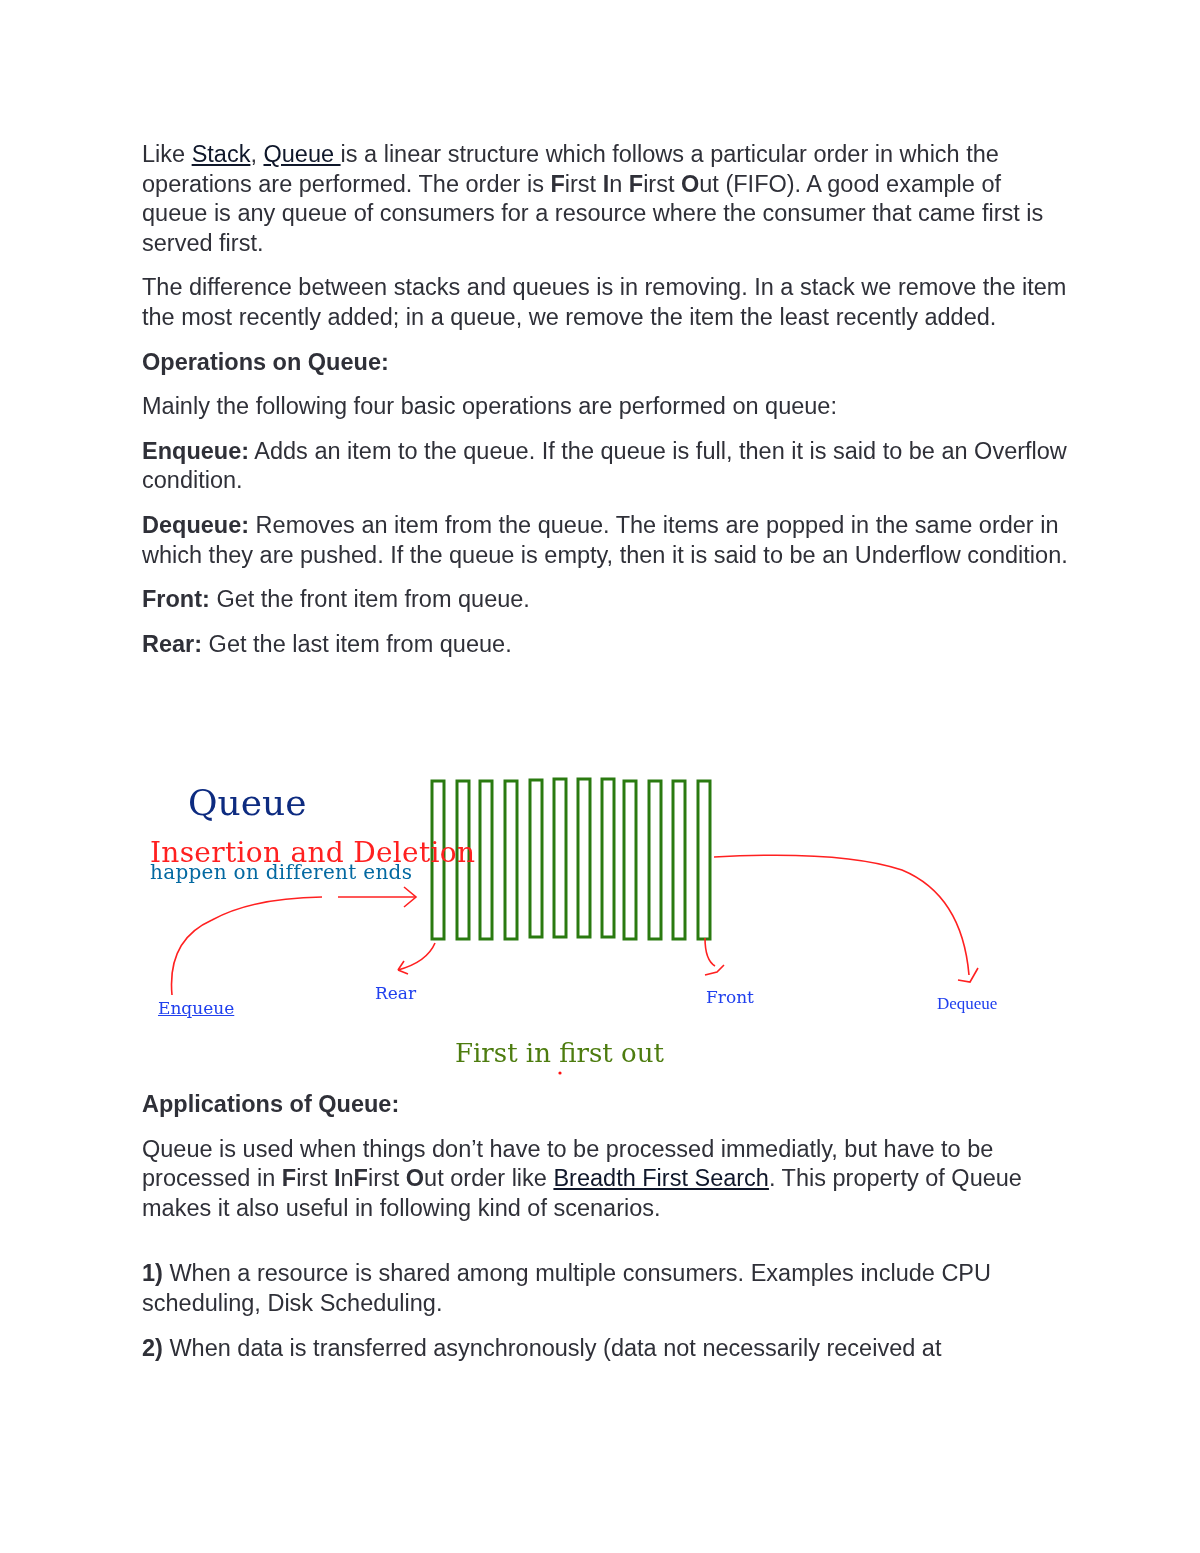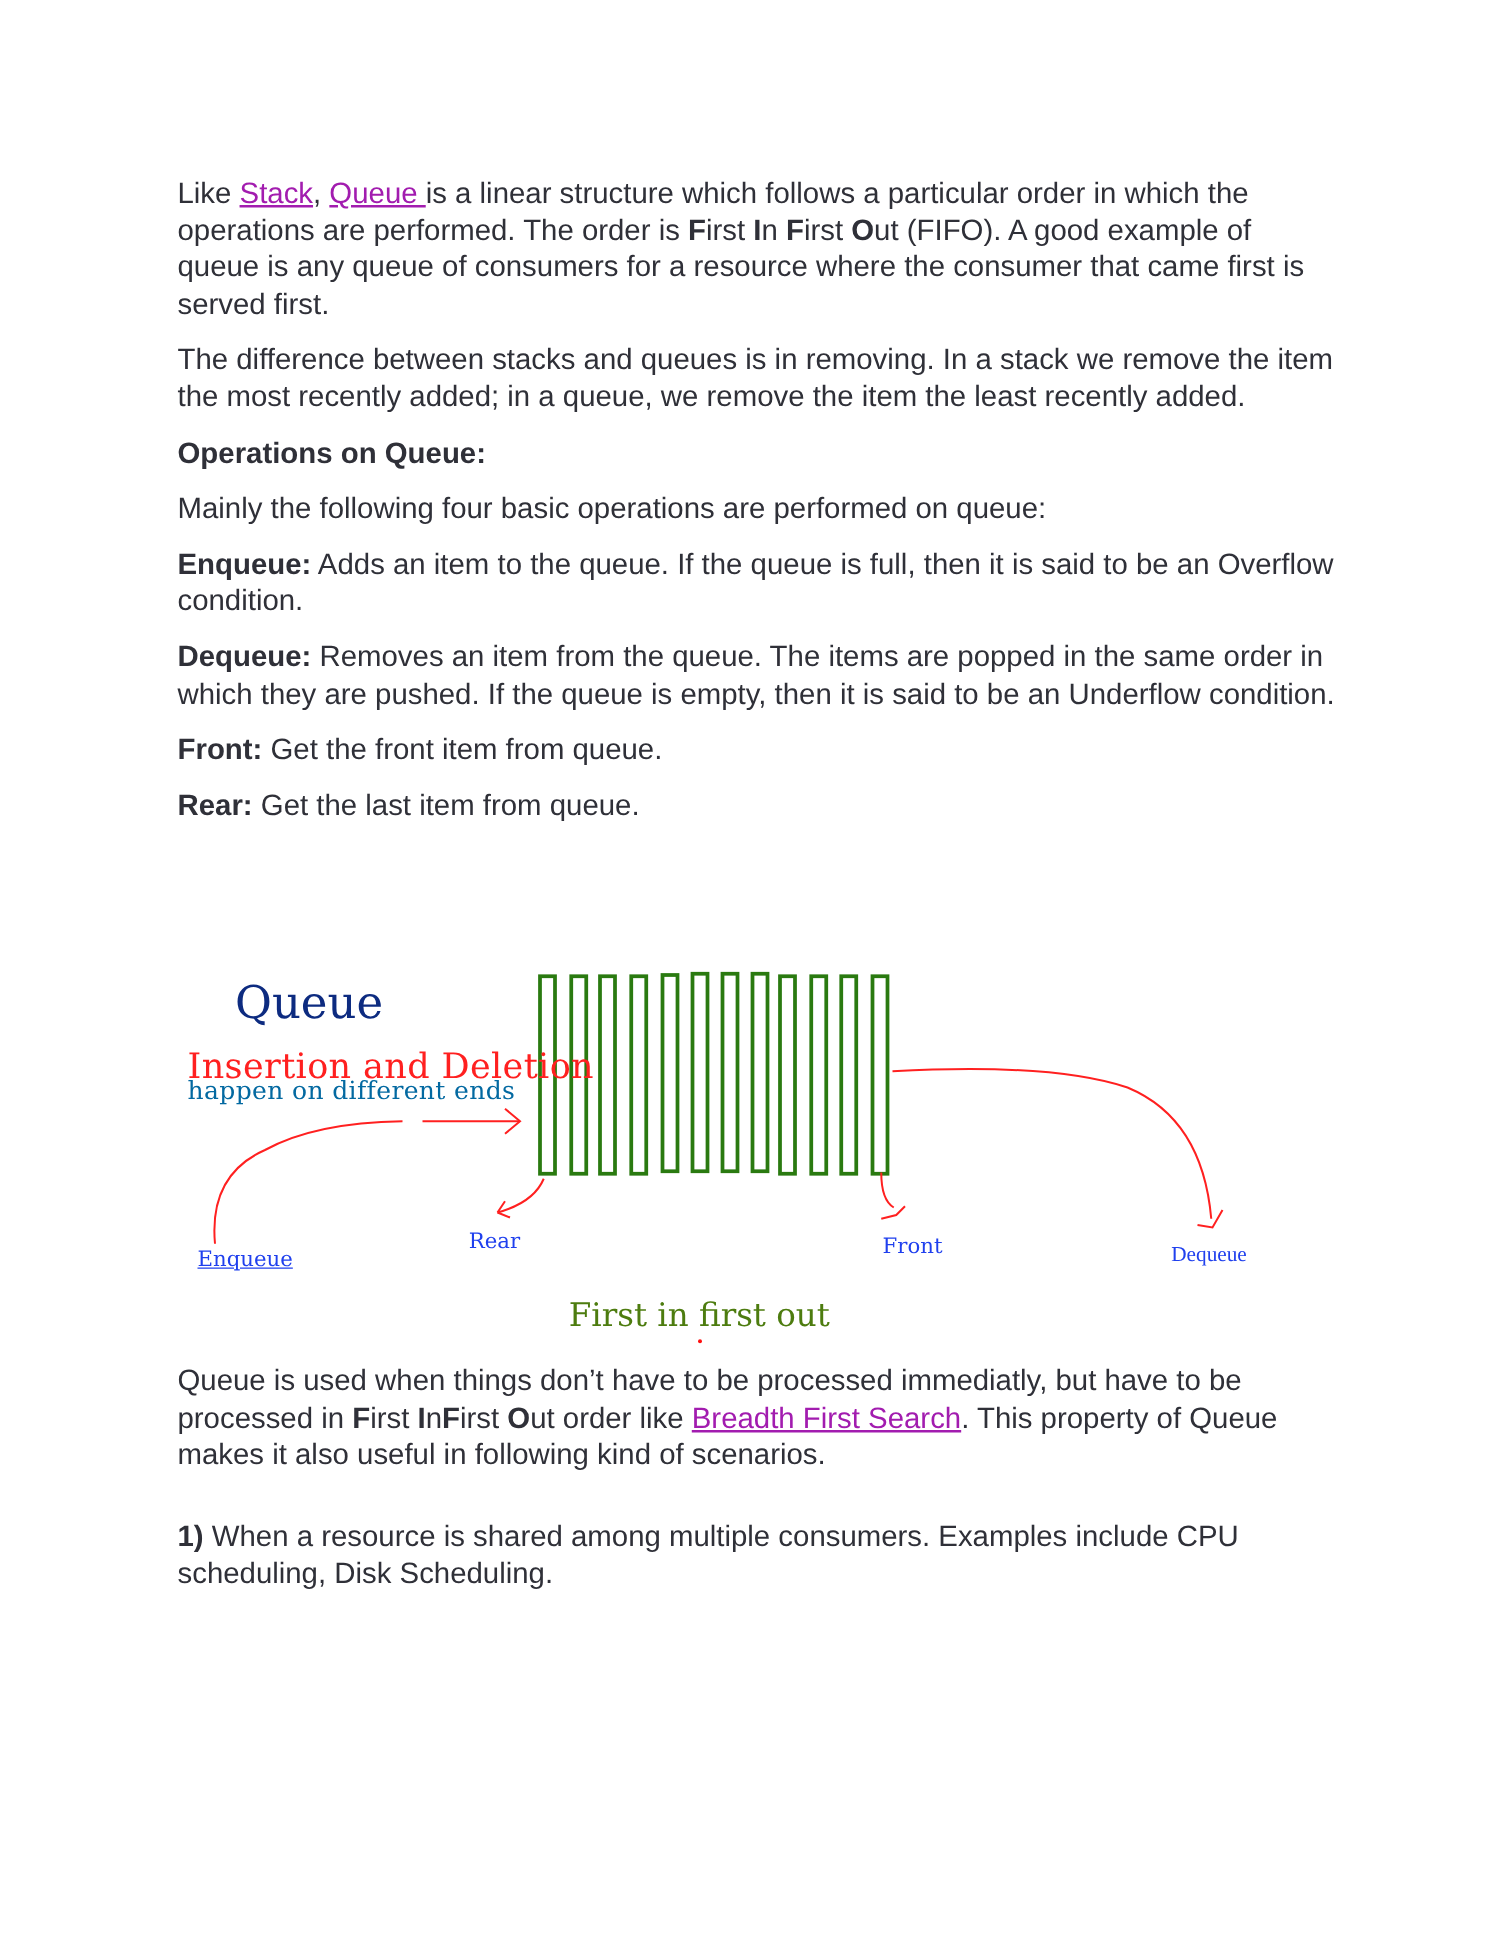--- a/index.html
+++ b/index.html
@@ -1,21 +1,21 @@
 <!DOCTYPE html>
 <html><head>
 <meta charset="utf-8">
 <style>
   html, body { margin: 0; padding: 0; background: #ffffff; }
   body { width: 1200px; height: 1553px; position: relative; overflow: hidden; }
   .page { position: absolute; left: 142px; top: 140px; width: 930px; color: #2f3038;
           font-family: "Liberation Sans", sans-serif; font-size: 23.5px; line-height: 29.6px; }
   .p { margin: 0 0 15px 0; }
   .p b { font-weight: bold; }
-  a.link { color: #a21caf; text-decoration: underline; }
+  a.link { color: #0f172a; text-decoration: underline; }
   .diagram { position: absolute; left: 142px; top: 770px; width: 940px; height: 310px; }
   .diagram svg { position: absolute; left: 0; top: 0; }
   .dlabel { position: absolute; font-family: "DejaVu Serif", "Liberation Serif", serif; white-space: nowrap; }
   .title-q { left: 46px; top: 12px; font-size: 36px; color: #0d2b80; }
   .red-l1 { left: 8px; top: 66px; font-size: 28px; color: #ff2020; letter-spacing: 0.3px; }
   .red-l2 { left: 8px; top: 90px; font-size: 20px; color: #0369a1; letter-spacing: 0.3px; }
   .lbl-blue { color: #2040ee; font-size: 17px; }
   .enq { left: 16px; top: 228px; text-decoration: underline; }
   .rear { left: 233px; top: 213px; }
   .front { left: 564px; top: 217px; text-align: center; }
@@ -80,15 +80,17 @@
   <div class="dlabel red-l1">Insertion and Deletion</div>
   <div class="dlabel red-l2">happen on different ends</div>
   <div class="dlabel lbl-blue enq">Enqueue</div>
   <div class="dlabel lbl-blue rear">Rear</div>
   <div class="dlabel lbl-blue front">Front</div>
   <div class="dlabel lbl-blue deq">Dequeue</div>
   <div class="dlabel fifo">First in first out</div>
 </div>
 
 <div class="apps">
+  <p class="p"><b>Applications of Queue:</b></p>
   <p class="p" style="margin-bottom:36px"><span>Queue is used when things don’t have to be processed immediatly, but have to be processed in </span><b>F</b><span>irst </span><b>I</b><span>n</span><b>F</b><span>irst </span><b>O</b><span>ut order like </span><a class="link">Breadth First Search</a><span>. This property of Queue makes it also useful in following kind of scenarios.</span></p>
   <p class="p"><b>1)</b><span> When a resource is shared among multiple consumers. Examples include CPU scheduling, Disk Scheduling.</span></p>
+  <p class="p"><b>2)</b><span> When data is transferred asynchronously (data not necessarily received at</span></p>
 </div>
 
 </body></html>

